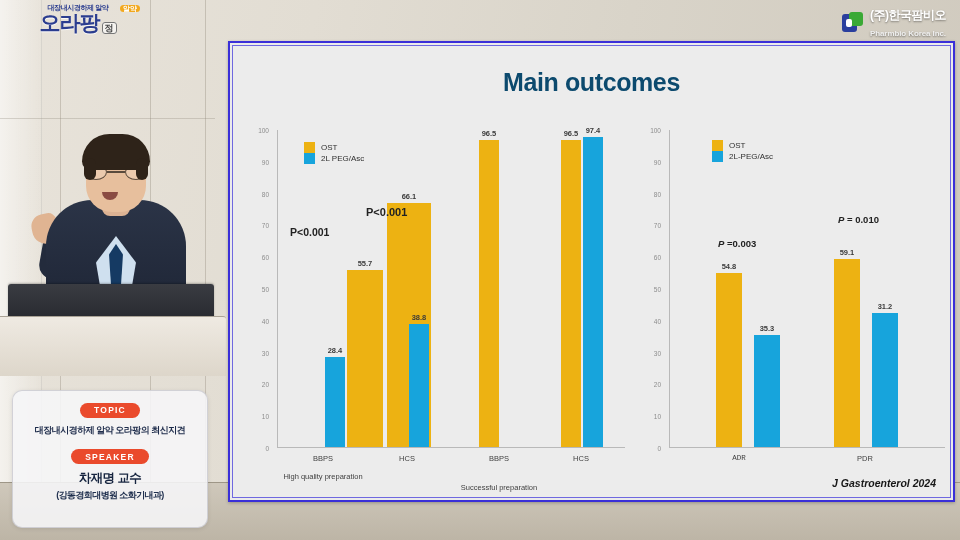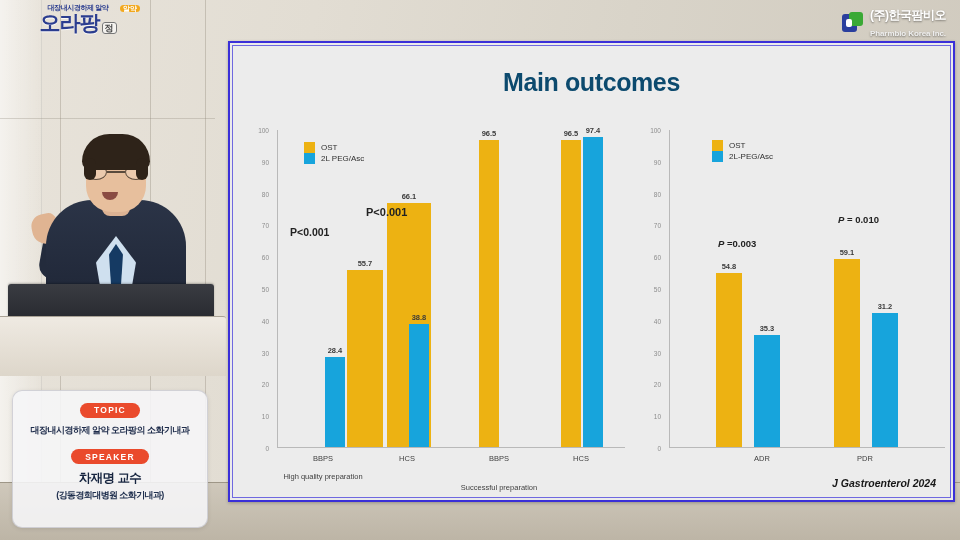--- a/index.html
+++ b/index.html
@@ -312,21 +312,21 @@
       </div>
       <div class="hair"></div>
     </div>
     <div class="laptop"></div>
     <div class="podium"></div>
   </div>
 
   <div class="info-card">
     <span class="pill">TOPIC</span>
     <div class="topic-lines">
-      <div>대장내시경하제 알약 오라팡의 소화기내과</div>
+      <div>대장내시경하제 알약 오라팡의 최신지견</div>
     </div>
     <div class="sp-block">
       <span class="pill">SPEAKER</span>
       <div class="sp-name">차재명 교수</div>
       <div class="sp-affil">(강동경희대병원 소화기내과)</div>
     </div>
   </div>
 
   <div class="slide-outer">
     <div class="slide">
@@ -427,21 +427,21 @@
               <div class="bar ost" style="width: 26px; left: 164px; height: 187.938px;">
                 <span class="bar-val">59.1</span>
               </div>
               <div class="bar peg" style="width: 26px; left: 202px; height: 134.196px;">
                 <span class="bar-val">31.2</span>
               </div>
               <div class="pval " style="left: 48px; top: 108px; font-size: 9.5px;"><em>P</em> =0.003</div>
               <div class="pval " style="left: 168px; top: 84px; font-size: 9.5px;"><em>P</em> = 0.010</div>
             </div>
           <div class="xlabels">
-              <span class="xlabel" style="left: 131px; top: 340px;">ADR</span>
+              <span class="xlabel" style="left: 108px; top: 340px; font-family: Liberation Mono, monospace;">ADR</span>
               <span class="xlabel" style="left: 234px; top: 340px;">PDR</span>
             </div>
         </div>
 
       </div>
 
       <div class="citation">J Gastroenterol 2024</div>
     </div>
   </div>
 

